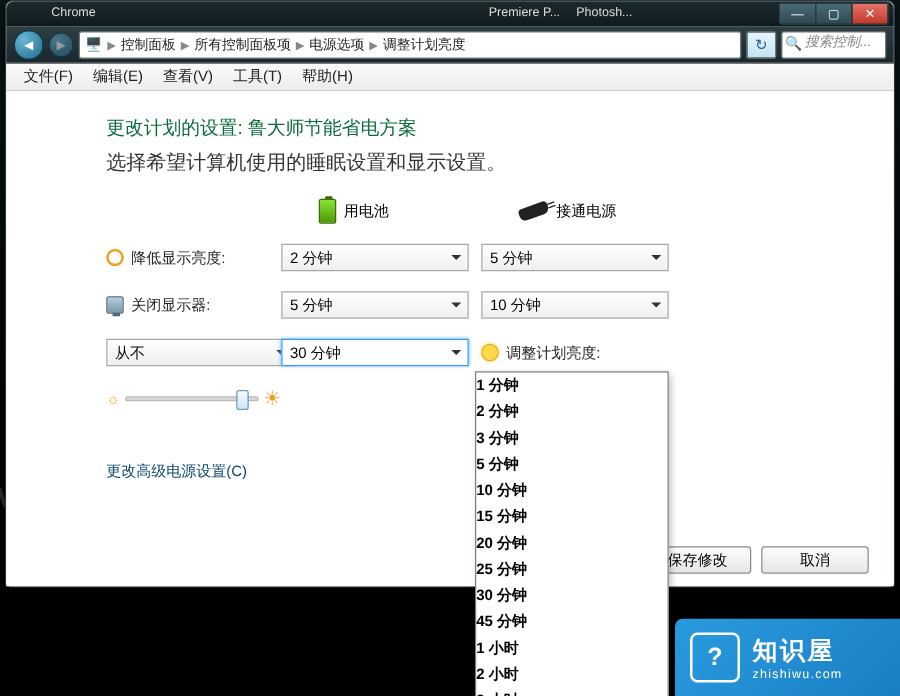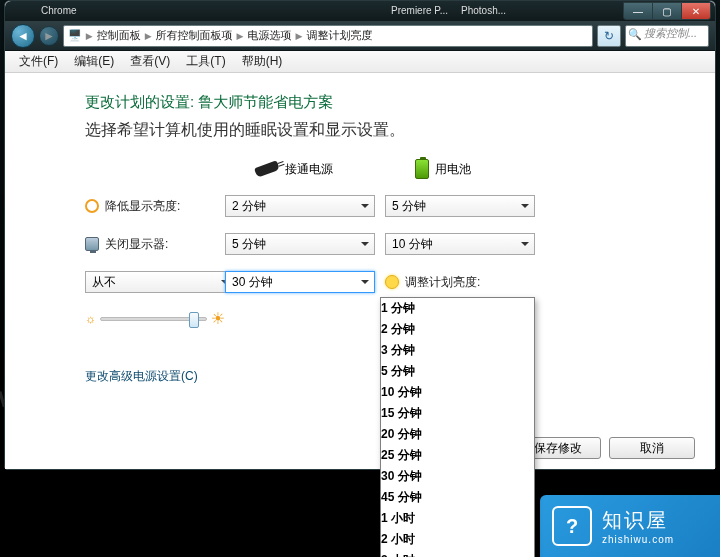--- a/index.html
+++ b/index.html
@@ -71,21 +71,21 @@
 
 
 .dropdown { position:absolute; left: 380px; top: 297px; width: 155px; background:#fff; border:1px solid #808080; box-shadow: 2px 3px 6px rgba(0,0,0,0.3); font-size:12px; z-index: 50; }
 .dropdown div { padding: 2px 0; cursor:default;font-weight:bold; }
 
 
 .logo { position:absolute; right:0; bottom:0; width:180px; height:62px; background: linear-gradient(135deg,#2a9be0,#1a7fc4); display:flex; align-items:center; gap:10px; padding-left:12px; border-radius:6px 0 0 0; }
 .logo-badge { width:40px; height:40px; border:2px solid #fff; border-radius:6px; display:flex; align-items:center; justify-content:center; color:#fff; font-size:20px; font-weight:bold; }
 .logo-badge span{ position:relative; }
 .logo-text { color:#fff; }
-.logo-text .big{ font-size:20px; font-weight:normal; letter-spacing:2px; }
+.logo-text .big{ font-size:20px; font-weight:bold; letter-spacing:2px; }
 .logo-text .small{ font-size:10px; letter-spacing:1px; }
 </style>
 </head>
 <body>
 
 <div class="desktop">
 
   <div class="wm" style="left:-40px; top:360px">www.wmzhe.com</div>
   <div class="wm" style="left:380px; top:120px">www.wmzhe.com</div>
   <div class="wm" style="left:460px; top:-10px">www.wmzhe.com</div>
@@ -130,26 +130,26 @@
       <span>帮助(H)</span>
     </div>
 
     <div class="content">
       <div class="heading">更改计划的设置: 鲁大师节能省电方案</div>
       <div class="subheading">选择希望计算机使用的睡眠设置和显示设置。</div>
 
       <div class="grid">
         <div></div>
         <div class="colhead">
+          <span class="battery-icon"></span>
+          <span>用电池</span>
+        </div>
+        <div class="colhead">
           <span class="plug-icon"></span>
           <span>接通电源</span>
-        </div>
-        <div class="colhead">
-          <span class="battery-icon"></span>
-          <span>用电池</span>
         </div>
 
         <div class="rowlabel">
           <span class="ico ico-dim"></span>
           <span>降低显示亮度:</span>
         </div>
         <div class="combo">2 分钟</div>
         <div class="combo">5 分钟</div>
 
         <div class="rowlabel">

